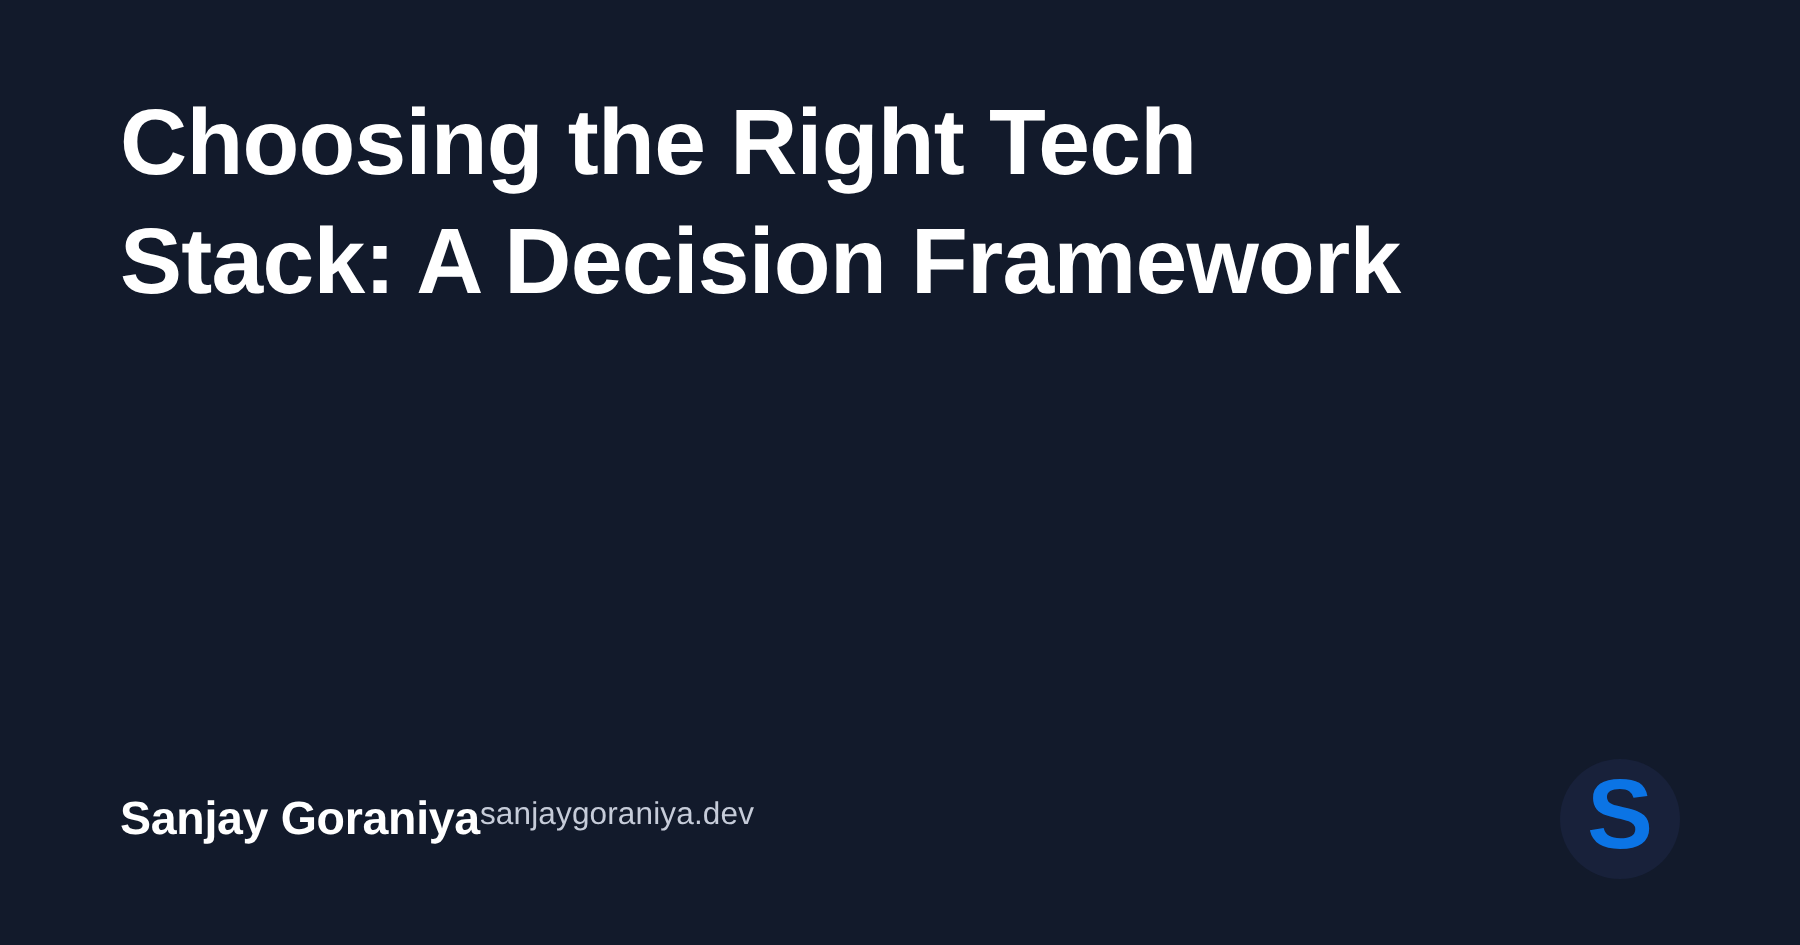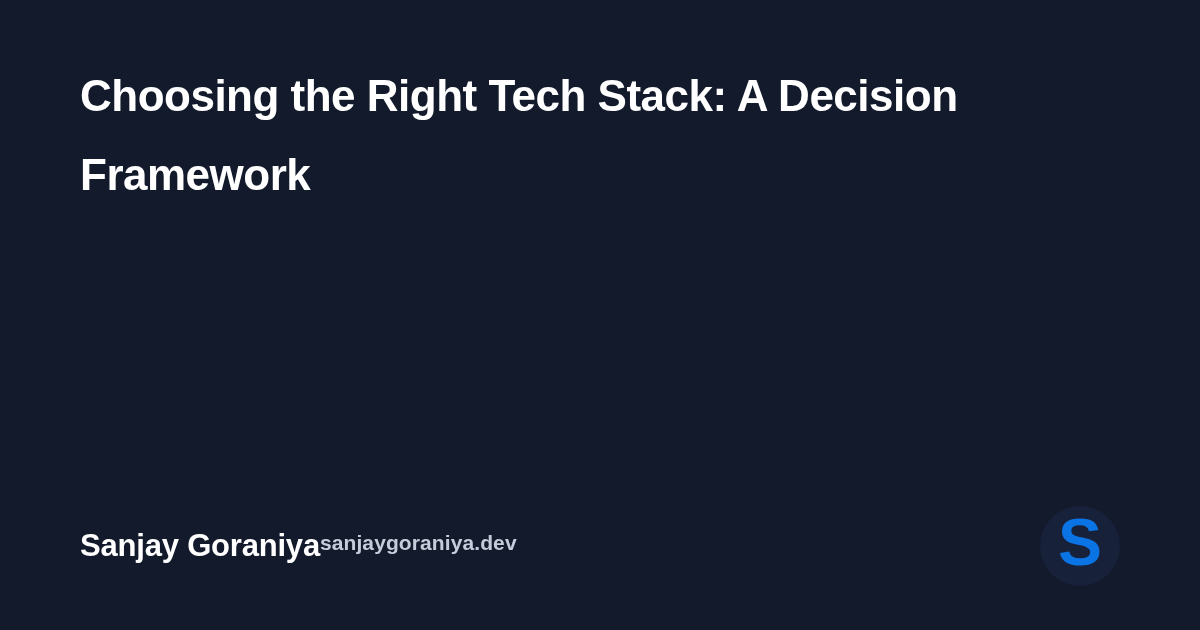--- a/index.html
+++ b/index.html
@@ -25,21 +25,21 @@
   
   .title-block {
     position: absolute;
     left: 80px;
     top: 56px;
     width: 880px;
   }
 
   .og-title {
     margin: 0;
-    font-size: 44px;
+    font-size: 62px;
     line-height: 79px;
     font-weight: 700;
     letter-spacing: -0.5px;
     color: #ffffff;
     font-family: "Liberation Sans", sans-serif;
     white-space: pre-line;
   }
 
   
   .footer {
@@ -63,21 +63,21 @@
     font-weight: 700;
     color: #ffffff;
     letter-spacing: -0.2px;
     font-family: "Liberation Sans", sans-serif;
   }
 
   .author-site {
     margin-top: 3px;
     font-size: 21px;
     line-height: 26px;
-    font-weight: 700;
+    font-weight: 400;
     color: #c6ccd9;
     letter-spacing: 0.1px;
     font-family: "Liberation Sans", sans-serif;
   }
 
   
   .brand-logo {
     position: relative;
     width: 80px;
     height: 80px;

